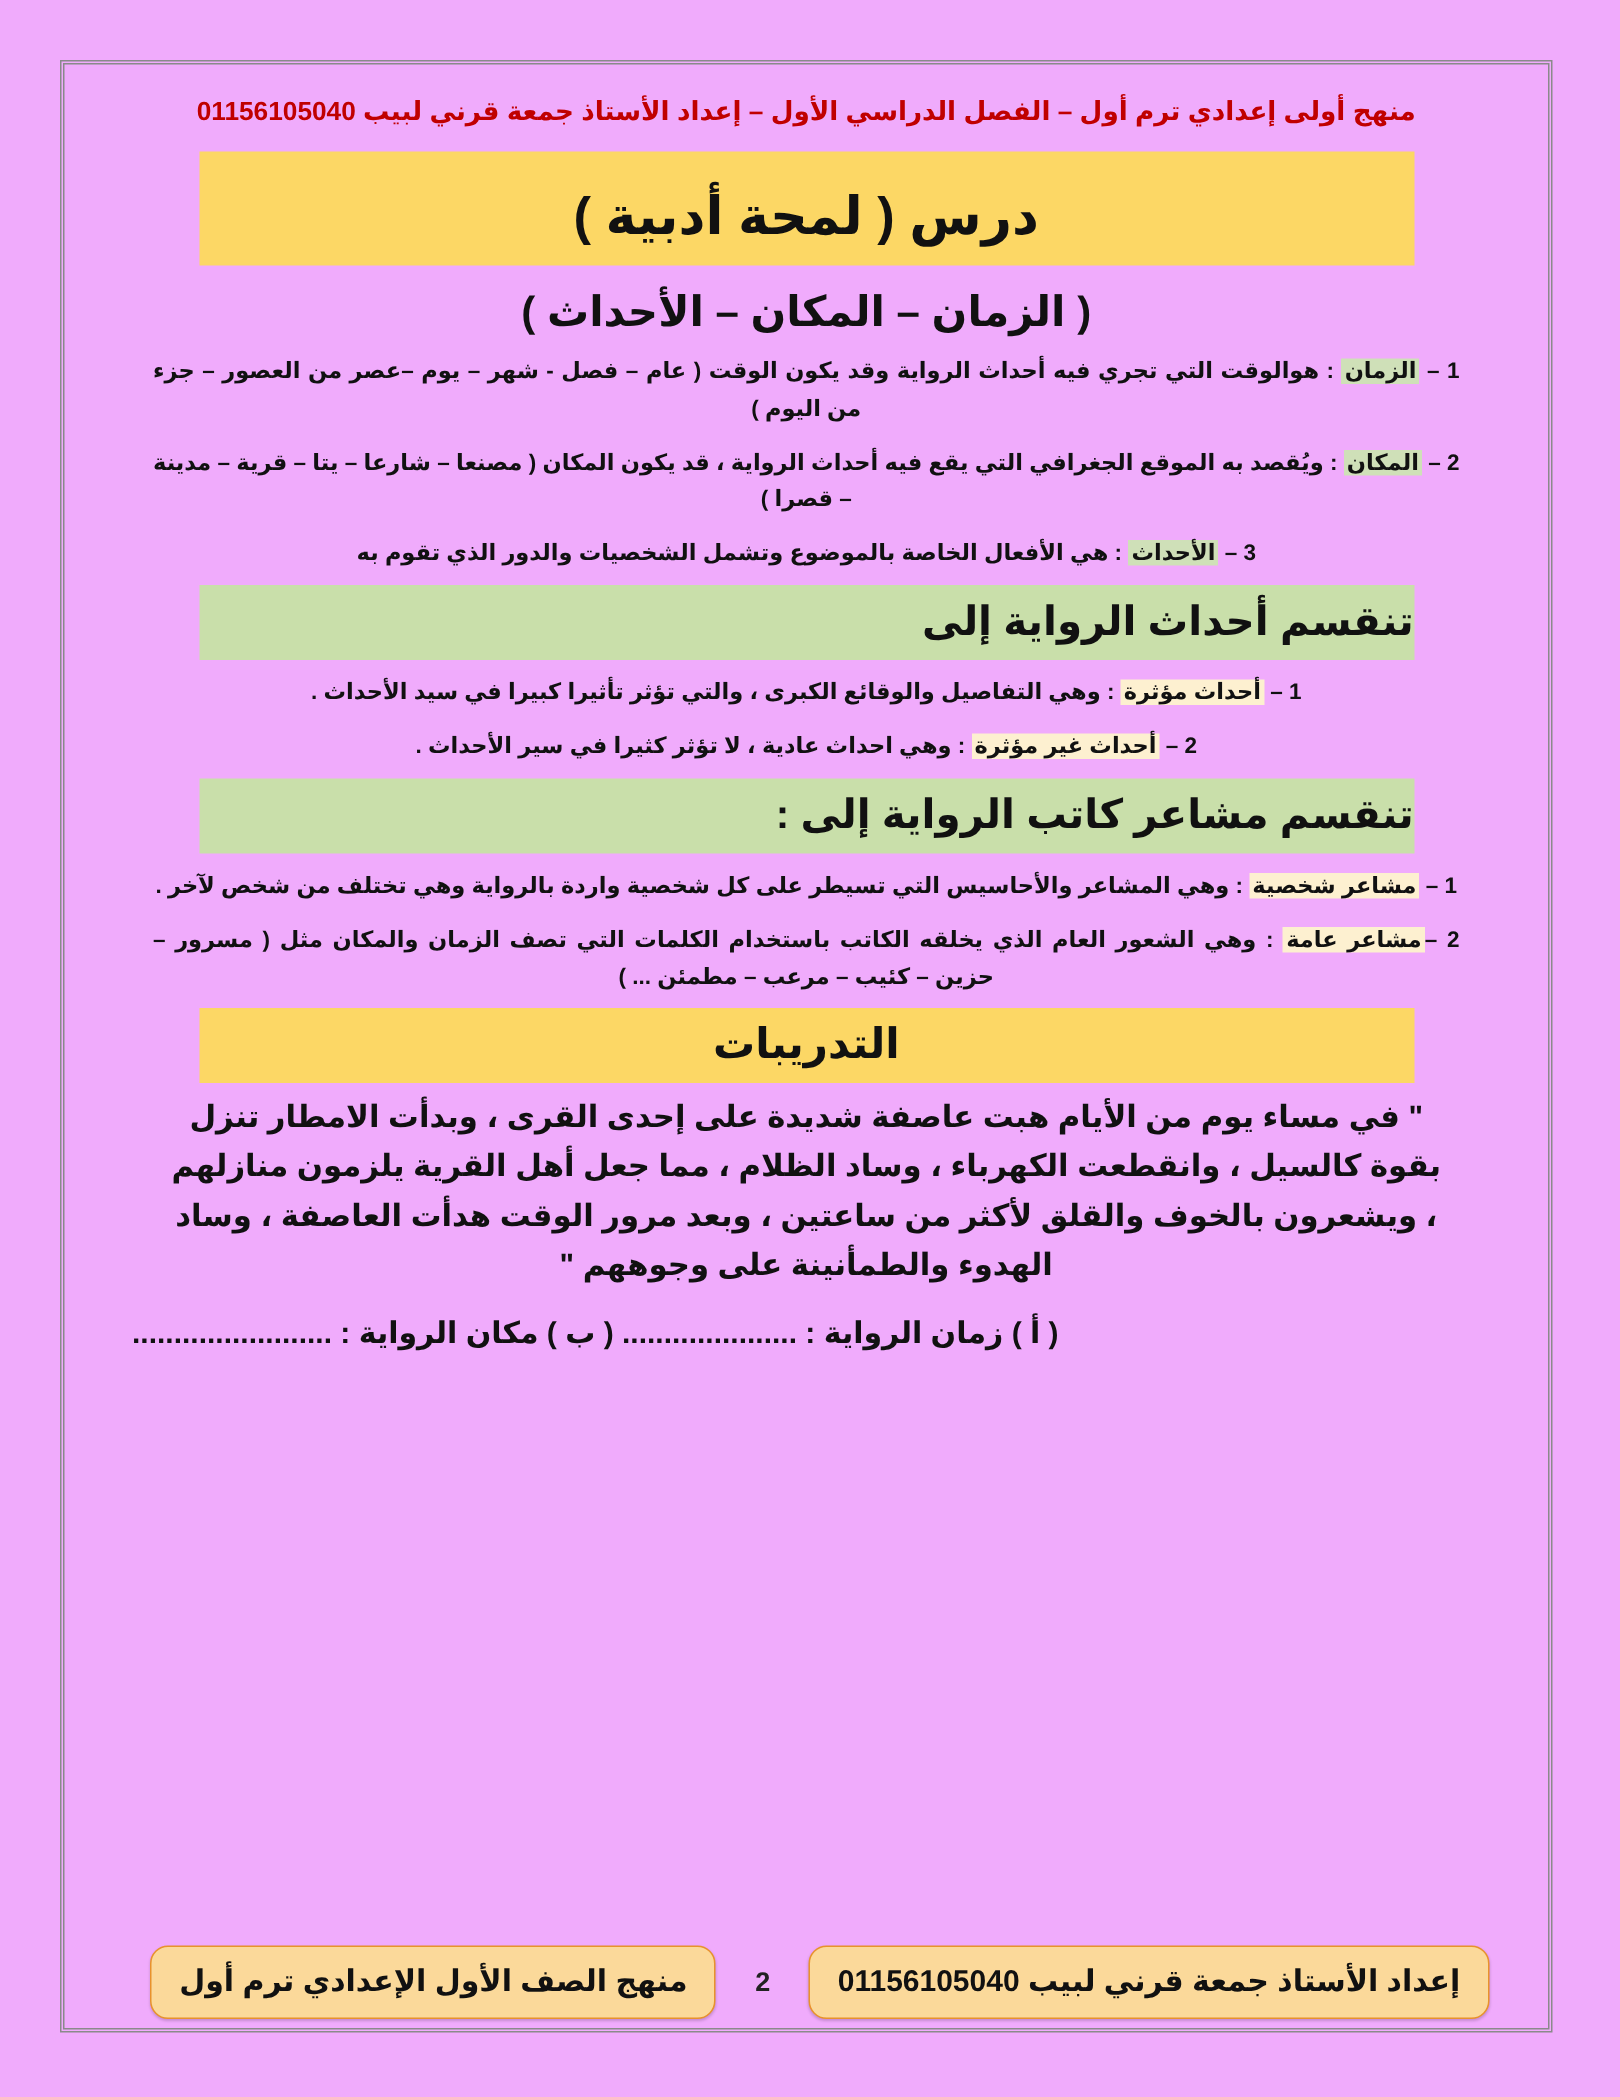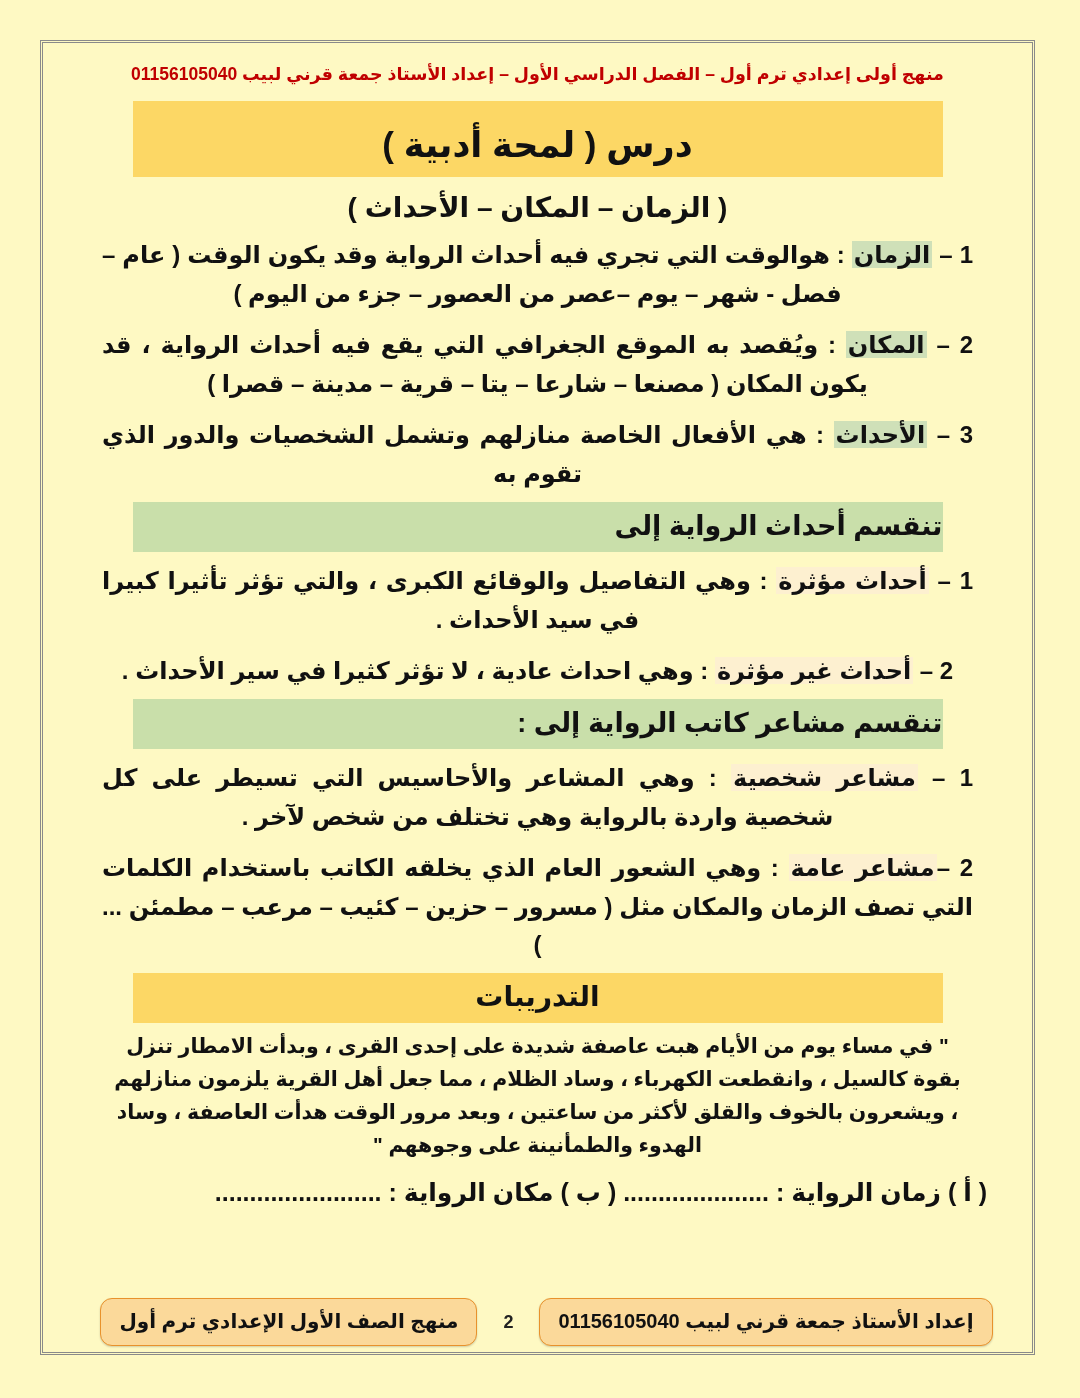--- a/index.html
+++ b/index.html
@@ -14,21 +14,21 @@
     color: #111111;
     position: relative;
     overflow: hidden;
   }
 
   .page {
     position: absolute;
     left: 0; top: 0;
     width: 1080px;
     height: 1398px;
-    background: #fef9c3;
+    background: #f0abfc;
   }
 
   
   .page-frame {
     position: absolute;
     left: 40px;
     top: 40px;
     width: 995px;
     height: 1315px;
     border: 3px double #8a8a8a;
@@ -88,21 +88,21 @@
 
   .bar-green {
     background: #c9dfaa;
     font-size: 27px;
     padding: 8px 0 10px 0;
     line-height: 1.2;
     text-align: right;
   }
 
   .para {
-    font-size: 24px;
+    font-size: 15px;
     font-weight: bold;
     line-height: 1.62;
     text-align: justify;
     text-align-last: center;
     margin: 10px 34px 12px 34px;
     direction: rtl;
   }
 
   .para.tight { margin-bottom: 8px; }
 
@@ -126,23 +126,23 @@
   .passage {
     font-size: 20.5px;
     font-weight: bold;
     line-height: 1.62;
     text-align: center;
     margin: 6px 46px 10px 46px;
     direction: rtl;
   }
 
   .blanks {
-    font-size: 25px;
-    font-weight: bold;
-    text-align: right;
+    font-size: 20px;
+    font-weight: bold;
+    text-align: left;
     margin: 16px 20px 0 20px;
     direction: rtl;
   }
 
   .footer {
     position: absolute;
     left: 59px;
     right: 46px;
     bottom: 52px;
     display: flex;
@@ -192,21 +192,21 @@
 
     <div class="para">
       <span>1 – </span><span class="hl-green">الزمان</span><span> : هوالوقت التي تجري فيه أحداث الرواية  وقد يكون الوقت ( عام – فصل  - شهر – يوم –عصر من العصور – جزء من اليوم )</span>
     </div>
 
     <div class="para">
       <span>2 – </span><span class="hl-green">المكان</span><span> : ويُقصد به الموقع الجغرافي التي يقع فيه أحداث الرواية ، قد يكون المكان ( مصنعا – شارعا – يتا – قرية – مدينة – قصرا )</span>
     </div>
 
     <div class="para tight">
-      <span>3 – </span><span class="hl-green">الأحداث</span><span> : هي الأفعال الخاصة منازلهم  وتشمل الشخصيات والدور الذي تقوم به</span>
+      <span>3 – </span><span class="hl-green">الأحداث</span><span> : هي الأفعال الخاصة بالموضوع  وتشمل الشخصيات والدور الذي تقوم به</span>
     </div>
 
     <div class="bar bar-green">تنقسم أحداث الرواية إلى</div>
 
     <div class="para">
       <span>1 – </span><span class="hl-yellow">أحداث مؤثرة</span><span> : وهي التفاصيل والوقائع الكبرى ، والتي تؤثر تأثيرا كبيرا في سيد الأحداث .</span>
     </div>
 
     <div class="para tight">
       <span>2 – </span><span class="hl-yellow">أحداث غير مؤثرة</span><span> : وهي احداث عادية ، لا تؤثر كثيرا في سير الأحداث .</span>

